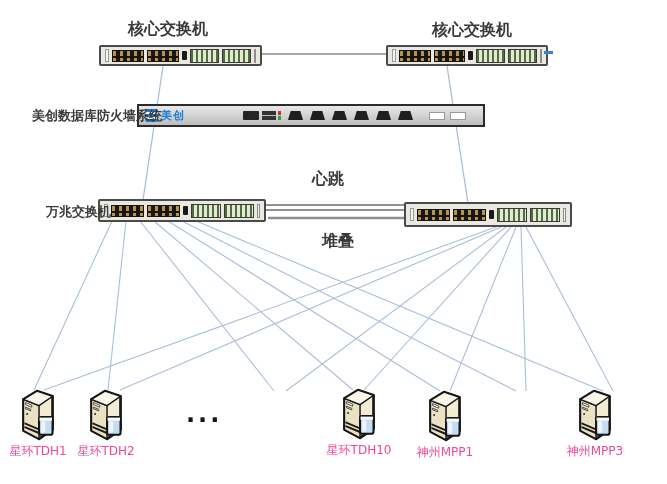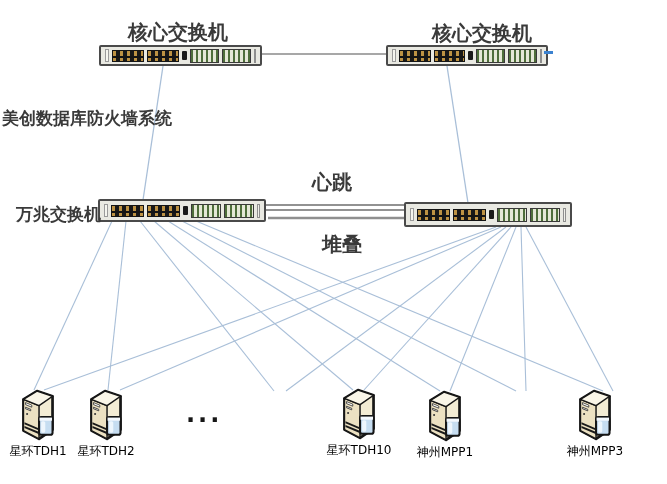--- a/index.html
+++ b/index.html
@@ -1,22 +1,22 @@
 <!DOCTYPE html>
 <html><head>
 <meta charset="utf-8">
 <style>
   html,body{margin:0;padding:0;background:#ffffff;}
   #canvas{
     position:relative;width:667px;height:484px;background:#ffffff;overflow:hidden;
     font-family:"DejaVu Sans","Liberation Sans",sans-serif;color:#3c3c3c;
   }
   #wires{position:absolute;left:0;top:0;z-index:1;}
-  .lbl{position:absolute;white-space:nowrap;z-index:4;color:#3a3a3a;font-size:20px;font-weight:600;}
-  .lbl.small{font-size:17px;}
+  .lbl{position:absolute;white-space:nowrap;z-index:4;color:#3a3a3a;font-size:16px;font-weight:600;}
+  .lbl.small{font-size:13px;margin-left:30px;}
   .ellipsis{font-size:24px;font-weight:900;letter-spacing:3px;color:#161616;}
 
   
   .switch{position:absolute;box-sizing:border-box;background:#e9e9e2;border:2px solid #4a4a4a;
     border-radius:2px;display:flex;align-items:center;gap:3px;padding:0 4px;z-index:2;}
   .brk{width:4px;height:13px;background:#f5f5ef;border:1px solid #9a9a9a;box-sizing:border-box;}
   .ports{width:33px;height:12px;border:1px solid #141414;box-sizing:border-box;
     background-image:linear-gradient(rgba(0,0,0,0) 0 5px,#141414 5px 7px,rgba(0,0,0,0) 7px),
       repeating-linear-gradient(90deg,#bd9243 0 3px,#181818 3px 7px);}
   .sep{width:5px;height:9px;background:#1a1a1a;border-radius:1px;}
@@ -37,21 +37,21 @@
     background:linear-gradient(#333 0 4px,#c0c0c0 4px 5px,#333 5px 9px);}
   .fw-led{width:3px;height:9px;margin-left:2px;background:linear-gradient(#d03020 0 4px,#c8c8c8 4px 5px,#2f9e3a 5px 9px);}
   .fw-port{width:15px;height:9px;background:#1f1f1f;margin-left:7px;
     clip-path:polygon(18% 0,82% 0,100% 100%,0 100%);}
   .fw-blank{width:16px;height:8px;background:#fdfdfd;border:1px solid #9a9a9a;box-sizing:border-box;margin-left:5px;}
   .fw-blank.first{margin-left:16px;}
 
   
   .server{position:absolute;width:76px;display:flex;flex-direction:column;align-items:center;z-index:2;}
   .server svg{display:block;}
-  .server-label{font-size:12px;color:#000000;margin-top:1px;white-space:nowrap;}
+  .server-label{font-size:12px;color:#ec4899;margin-top:1px;white-space:nowrap;}
 </style>
 </head>
 <body>
 
 <div id="canvas">
 
   <svg id="wires" width="667" height="484">
 
     <line x1="262" y1="54" x2="386" y2="54" stroke="#8a8a8a" stroke-width="1.6"></line>
 
@@ -107,20 +107,35 @@
     <span class="brk"></span>
     <span class="ports"></span>
     <span class="ports"></span>
     <span class="sep"></span>
     <span class="gmod"></span>
     <span class="gmod"></span>
     <span class="panel"></span>
   </div>
   <span class="blue-dash" style="left:544px;top:51px;"></span>
 
+  <div class="firewall">
+    <span class="fw-logo-sq"></span>
+    <span class="fw-logo-text">美创</span>
+    <span class="fw-console"></span>
+    <span class="fw-mini"></span>
+    <span class="fw-led"></span>
+    <span class="fw-port"></span>
+    <span class="fw-port"></span>
+    <span class="fw-port"></span>
+    <span class="fw-port"></span>
+    <span class="fw-port"></span>
+    <span class="fw-port"></span>
+    <span class="fw-blank first"></span>
+    <span class="fw-blank"></span>
+  </div>
 
   <div class="switch" style="left:98px;top:199px;width:168px;height:23px;">
     <span class="brk"></span>
     <span class="ports"></span>
     <span class="ports"></span>
     <span class="sep"></span>
     <span class="gmod"></span>
     <span class="gmod"></span>
     <span class="panel"></span>
   </div>

